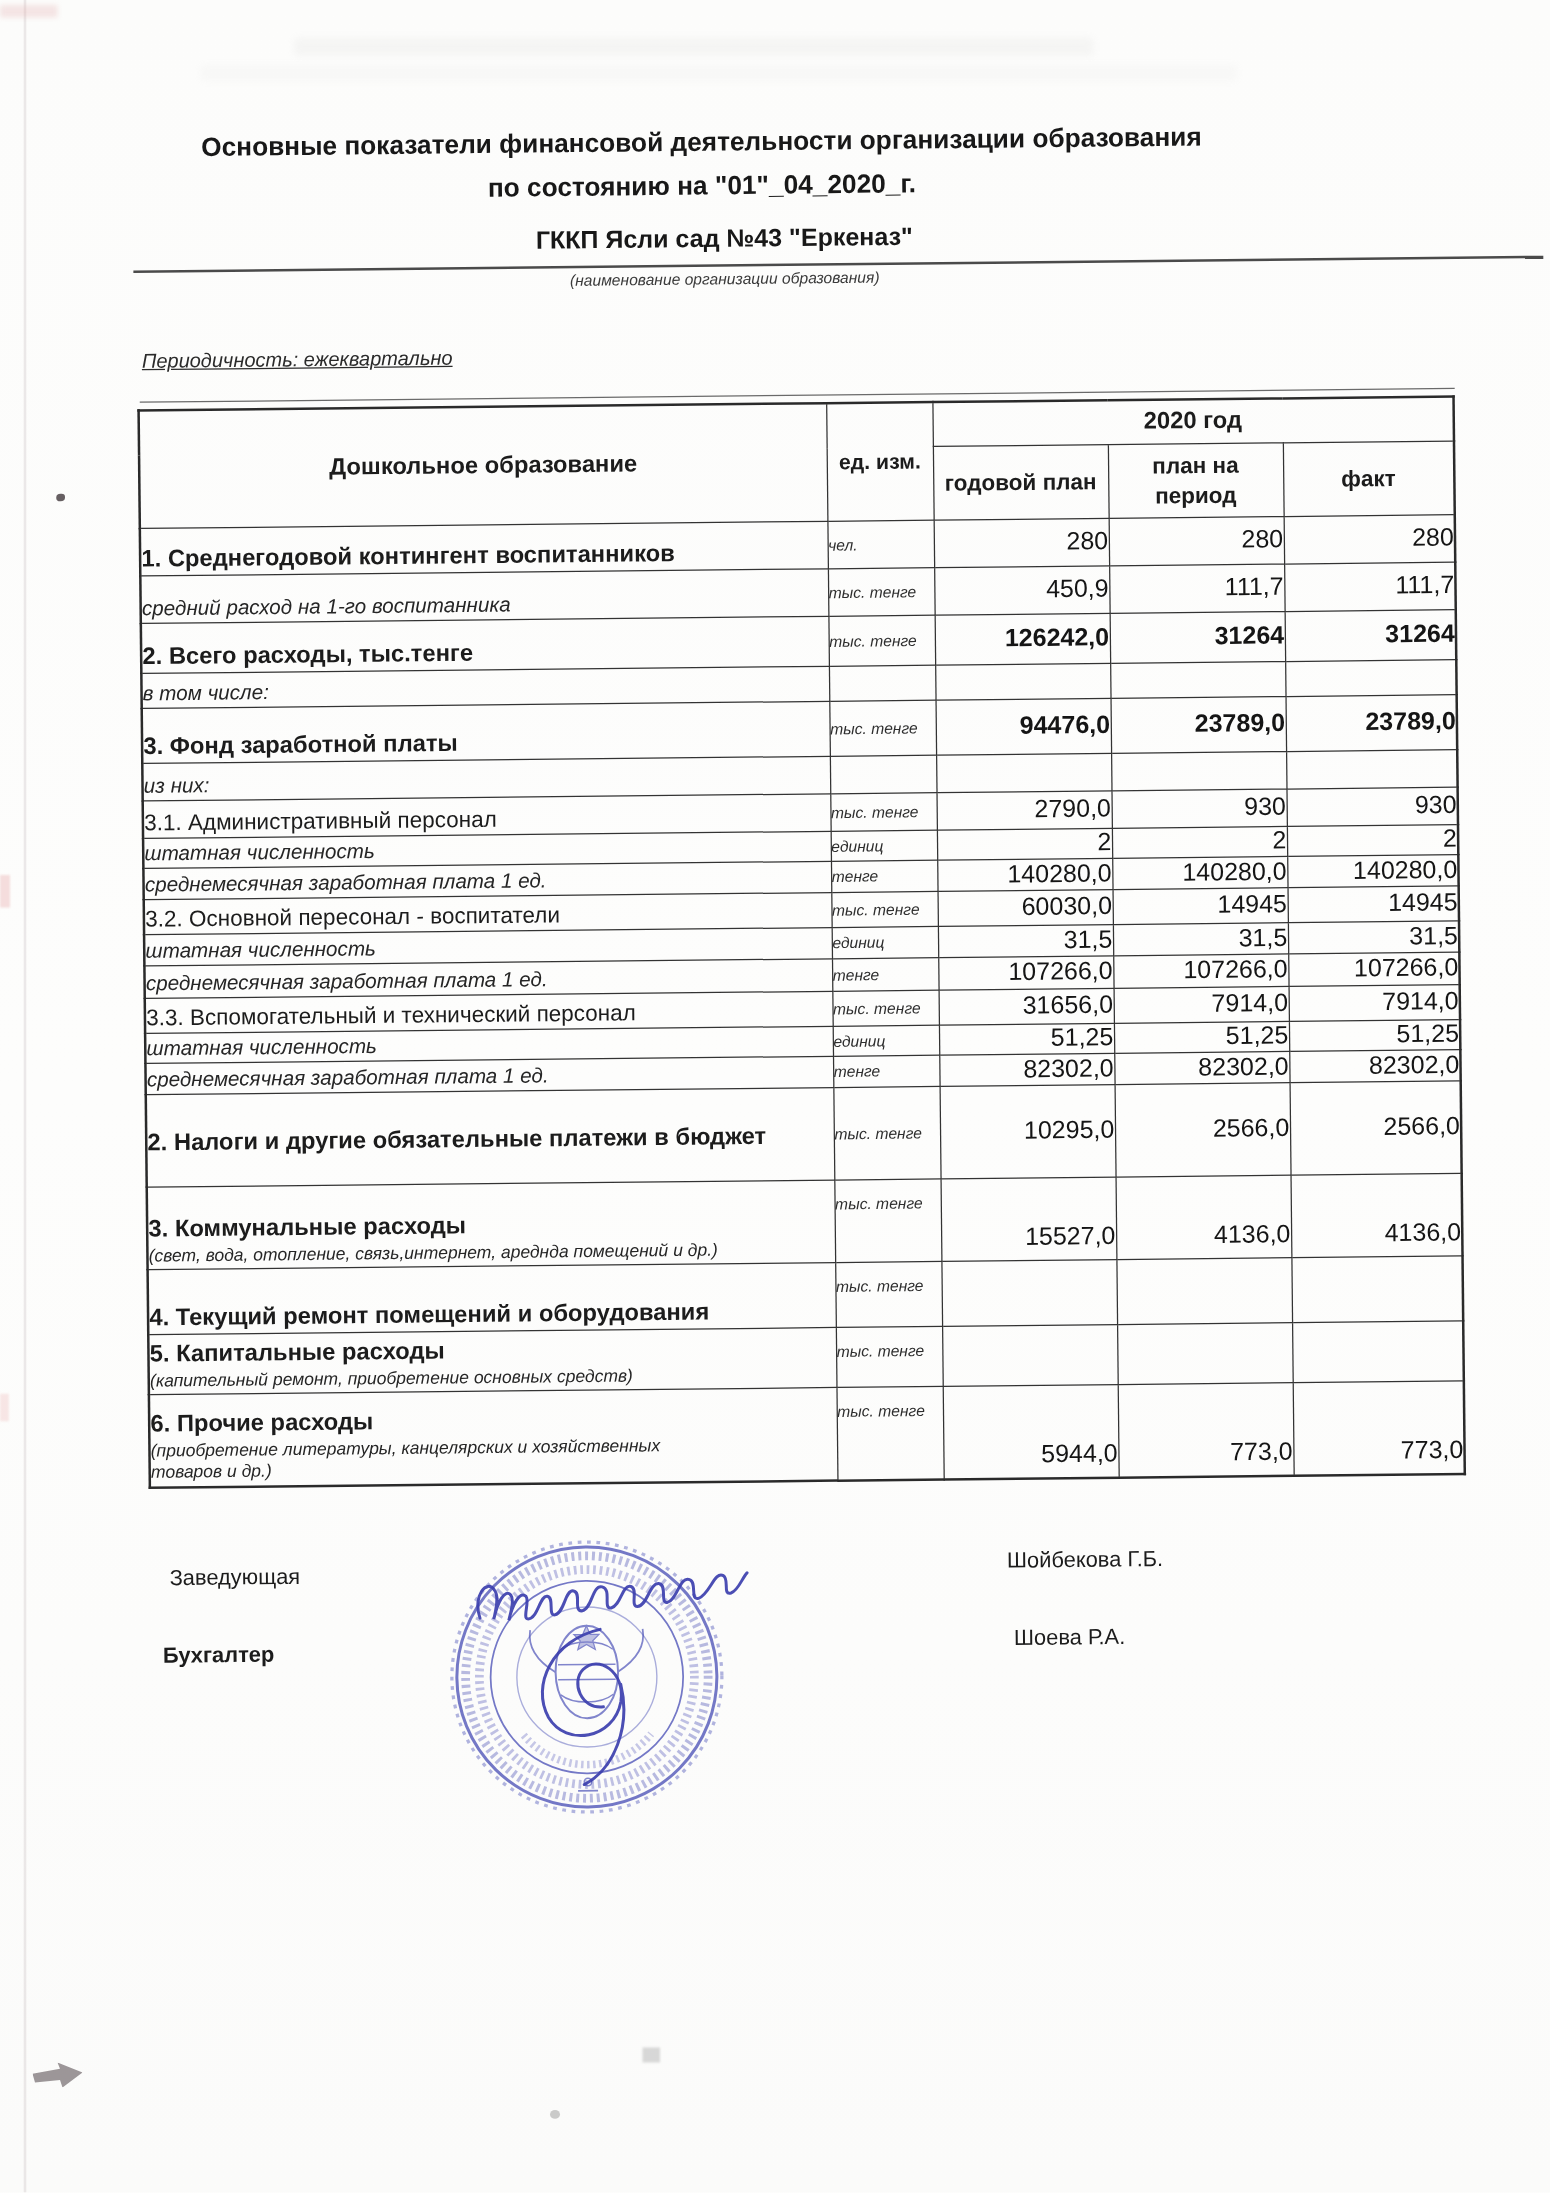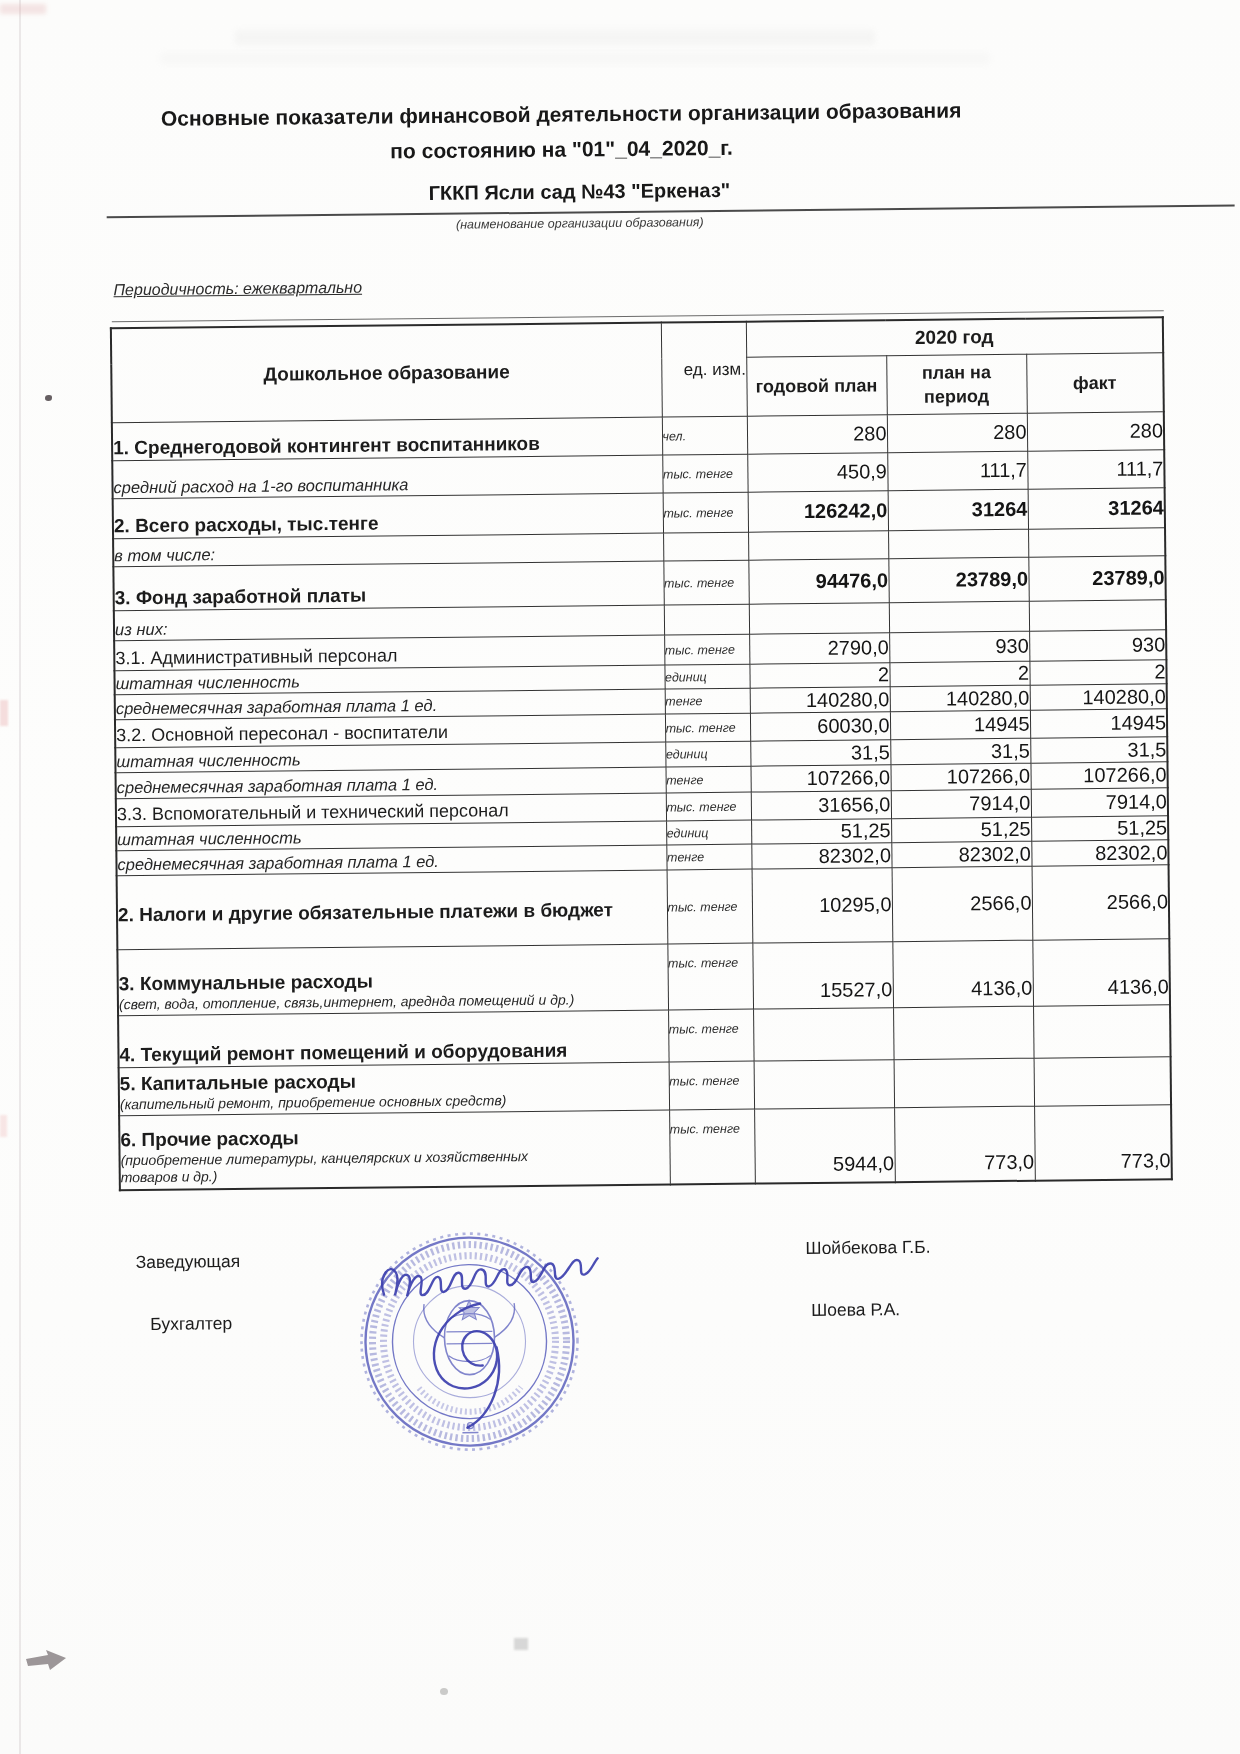--- a/index.html
+++ b/index.html
@@ -29,21 +29,21 @@
   .table-wrap { position:absolute; top:322px; left:114px; width:1052px; }
   .table-wrap::before { content:""; position:absolute; top:-6px; left:2px; right:-2px;
     border-top:1.5px solid #6a6a6a; }
   table.fin { border-collapse:collapse; width:100%; table-layout:fixed;
     border:2.4px solid #2a2a2a; background:transparent; }
   table.fin th, table.fin td { border:1.6px solid #333; padding:0; }
   col.c-name { width:550px; } col.c-unit { width:85px; }
   col.c-a { width:140px; } col.c-p { width:140px; } col.c-f { width:137px; }
 
   th.h-name { font-size:19px; font-weight:700; vertical-align:middle; text-align:center; }
-  th.h-unit { font-size:17px; font-weight:400; vertical-align:middle; text-align:right; line-height:22px; padding:0 10px; }
+  th.h-unit { font-size:17px; font-weight:700; vertical-align:middle; text-align:center; line-height:22px; padding:0 10px; }
   th.h-year { font-size:19px; font-weight:700; height:34px; text-align:center; vertical-align:middle; }
   th.h-sub  { font-size:18px; font-weight:700; height:58px; text-align:center; vertical-align:middle; line-height:24px; padding:0 8px; }
 
   td.name { vertical-align:bottom; text-align:left; padding:2px 6px 3px 9px; }
   .row-title { display:block; }
   .style-bold .row-title   { font-weight:700; font-size:19px; line-height:24px; }
   .style-regular .row-title{ font-weight:400; font-size:18px; line-height:23px; }
   .style-italic .row-title { font-style:italic; font-size:16.5px; line-height:21px; color:#262626; }
   .row-note { display:block; font-style:italic; font-size:14px; line-height:17.5px; color:#262626; padding-bottom:2px; }
   td.unit { font-style:italic; font-size:12.5px; color:#2e2e2e; text-align:left; vertical-align:middle; padding:2px 3px; }
@@ -56,21 +56,21 @@
   tr.r13{height:28px} tr.r14{height:24px} tr.r15{height:25px} tr.r16{height:74px}
   tr.r17{height:66px} tr.r18{height:52px} tr.r19{height:48px} tr.r20{height:74px}
 
   tr.r17 td.unit, tr.r18 td.unit, tr.r19 td.unit, tr.r20 td.unit { vertical-align:top; padding-top:12px; }
   tr.r17 td.val, tr.r20 td.val { vertical-align:bottom; padding-bottom:6px; }
   tr.r20 .row-note { max-width:430px; }
   tr.r16 td.name { vertical-align:middle; padding-top:4px; }
 
   
   .sig-role1 { position:absolute; top:1247px; left:130px; font-size:17.5px; }
-  .sig-role2 { position:absolute; top:1309px; left:144px; font-size:17.5px; }
+  .sig-role2 { position:absolute; top:1309px; left:124px; font-size:17.5px;font-weight:bold; }
   .sig-name1 { position:absolute; top:1240px; left:800px; font-size:17.5px; }
   .sig-name2 { position:absolute; top:1302px; left:805px; font-size:17.5px; }
 
   .stamp-svg { position:absolute; top:1218px; left:332px; width:272px; height:252px; }
 
   
   .crease { position:absolute; top:0; left:19px; width:2px; height:1754px;
     background:rgba(190,180,182,0.28); }
   .pink-a { position:absolute; top:4px; left:0; width:46px; height:10px;
     background:rgba(225,160,160,0.25); filter:blur(2px); }

